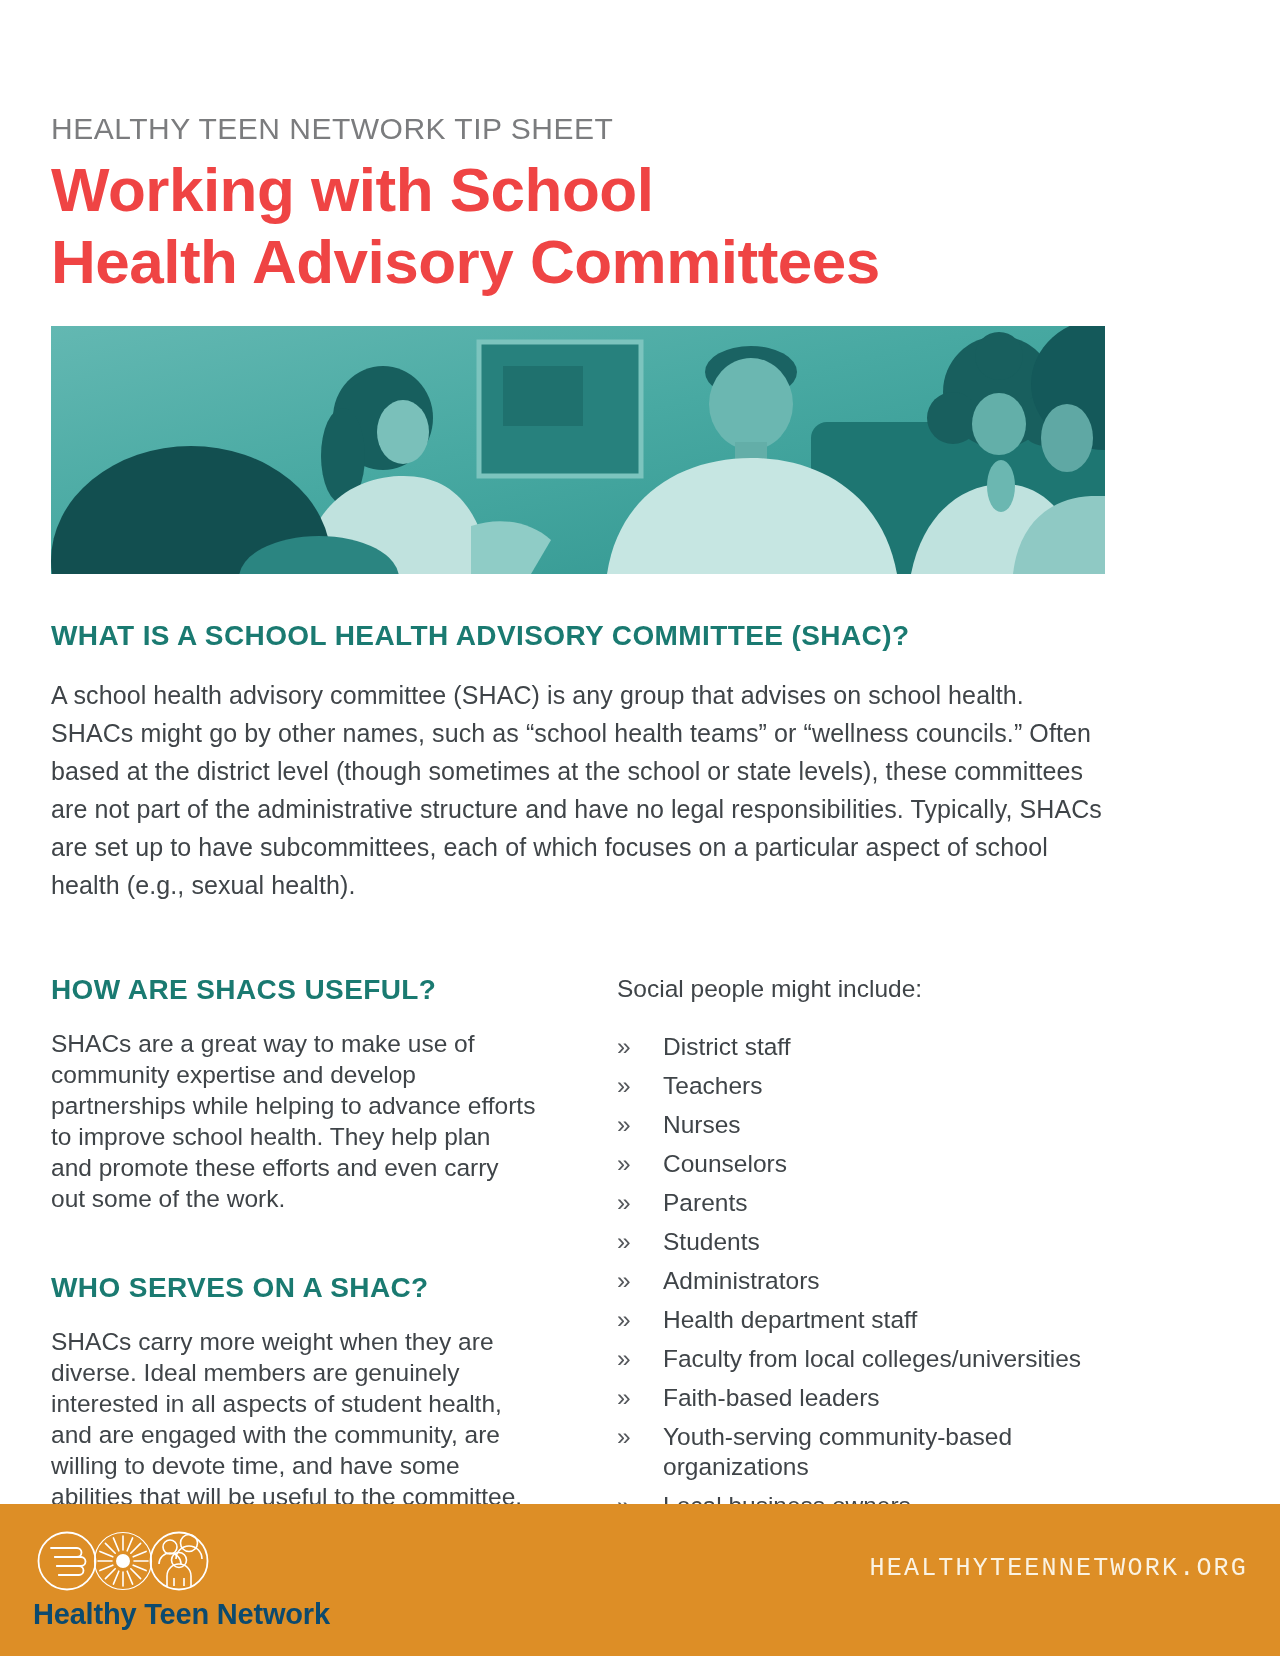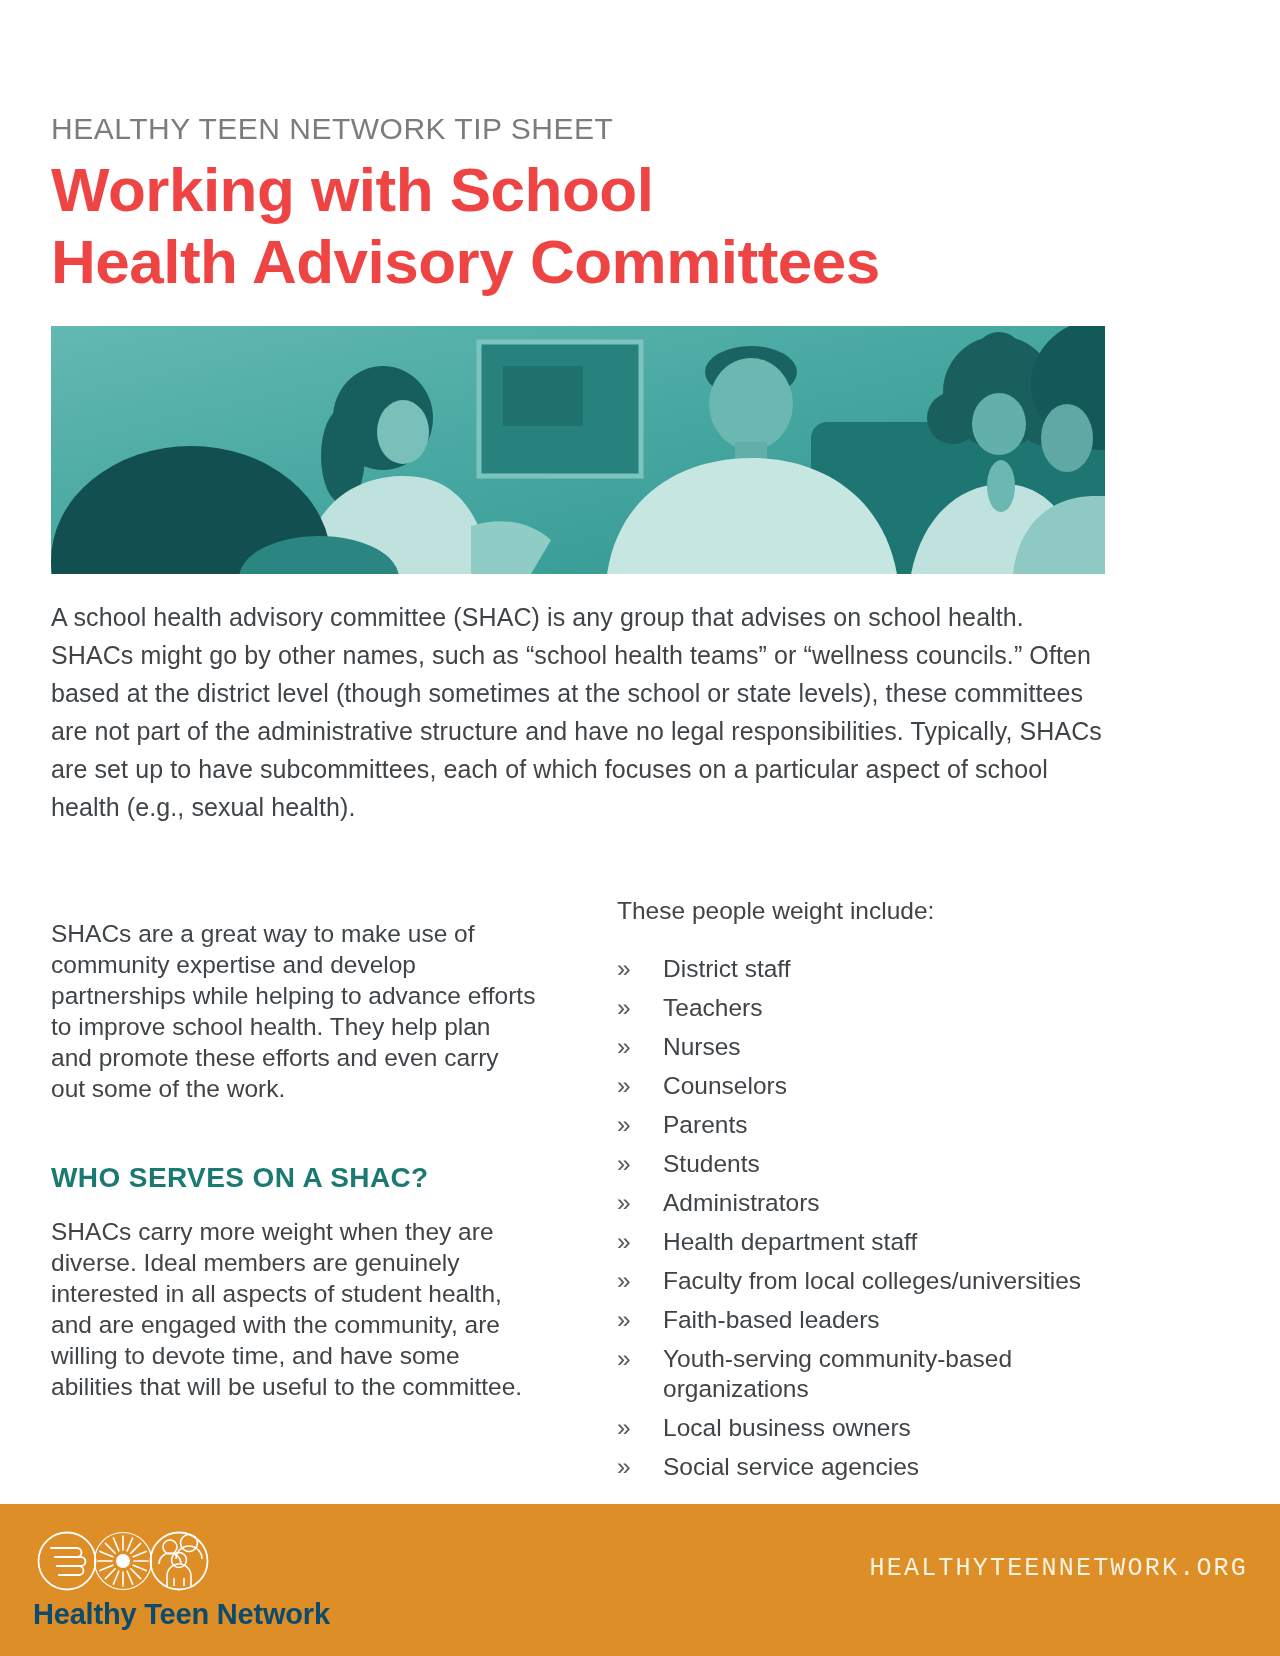--- a/index.html
+++ b/index.html
@@ -144,30 +144,32 @@
       <ellipse cx="948" cy="98" rx="27" ry="31" fill="#63afa9"></ellipse>
       <path d="M860,248 C872,188 910,160 948,158 C990,156 1022,186 1032,248 Z" fill="#bfe2de"></path>
       <ellipse cx="950" cy="160" rx="14" ry="26" fill="#6bb7b1"></ellipse>
 
       <ellipse cx="1054" cy="58" rx="74" ry="66" fill="#14595a"></ellipse>
       <ellipse cx="1016" cy="112" rx="26" ry="34" fill="#5fa8a4"></ellipse>
       <path d="M962,248 C968,196 1000,172 1040,170 L1054,170 L1054,248 Z" fill="#8fc9c4"></path>
     </svg>
   </div>
 
+  <h2 class="what-heading">WHAT IS A SCHOOL HEALTH ADVISORY COMMITTEE (SHAC)?</h2>
   <p class="intro">A school health advisory committee (SHAC) is any group that advises on school health. SHACs might go by other names, such as “school health teams” or “wellness councils.” Often based at the district level (though sometimes at the school or state levels), these committees are not part of the administrative structure and have no legal responsibilities. Typically, SHACs are set up to have subcommittees, each of which focuses on a particular aspect of school health (e.g., sexual health).</p>
 
   <div class="columns">
     <div class="col-left">
+      <h2>HOW ARE SHACS USEFUL?</h2>
       <p>SHACs are a great way to make use of community expertise and develop partnerships while helping to advance efforts to improve school health. They help plan and promote these efforts and even carry out some of the work.</p>
       <h2 class="who-heading">WHO SERVES ON A SHAC?</h2>
       <p>SHACs carry more weight when they are diverse. Ideal members are genuinely interested in all aspects of student health, and are engaged with the community, are willing to devote time, and have some abilities that will be useful to the committee.</p>
     </div>
     <div class="col-right">
-      <p class="people-intro">These people weight include:</p>
+      <p class="people-intro">Social people might include:</p>
       <ul class="people-list">
         <li>
             <span class="bullet">»</span>
             <span>District staff</span>
           </li>
         <li>
             <span class="bullet">»</span>
             <span>Teachers</span>
           </li>
         <li>

